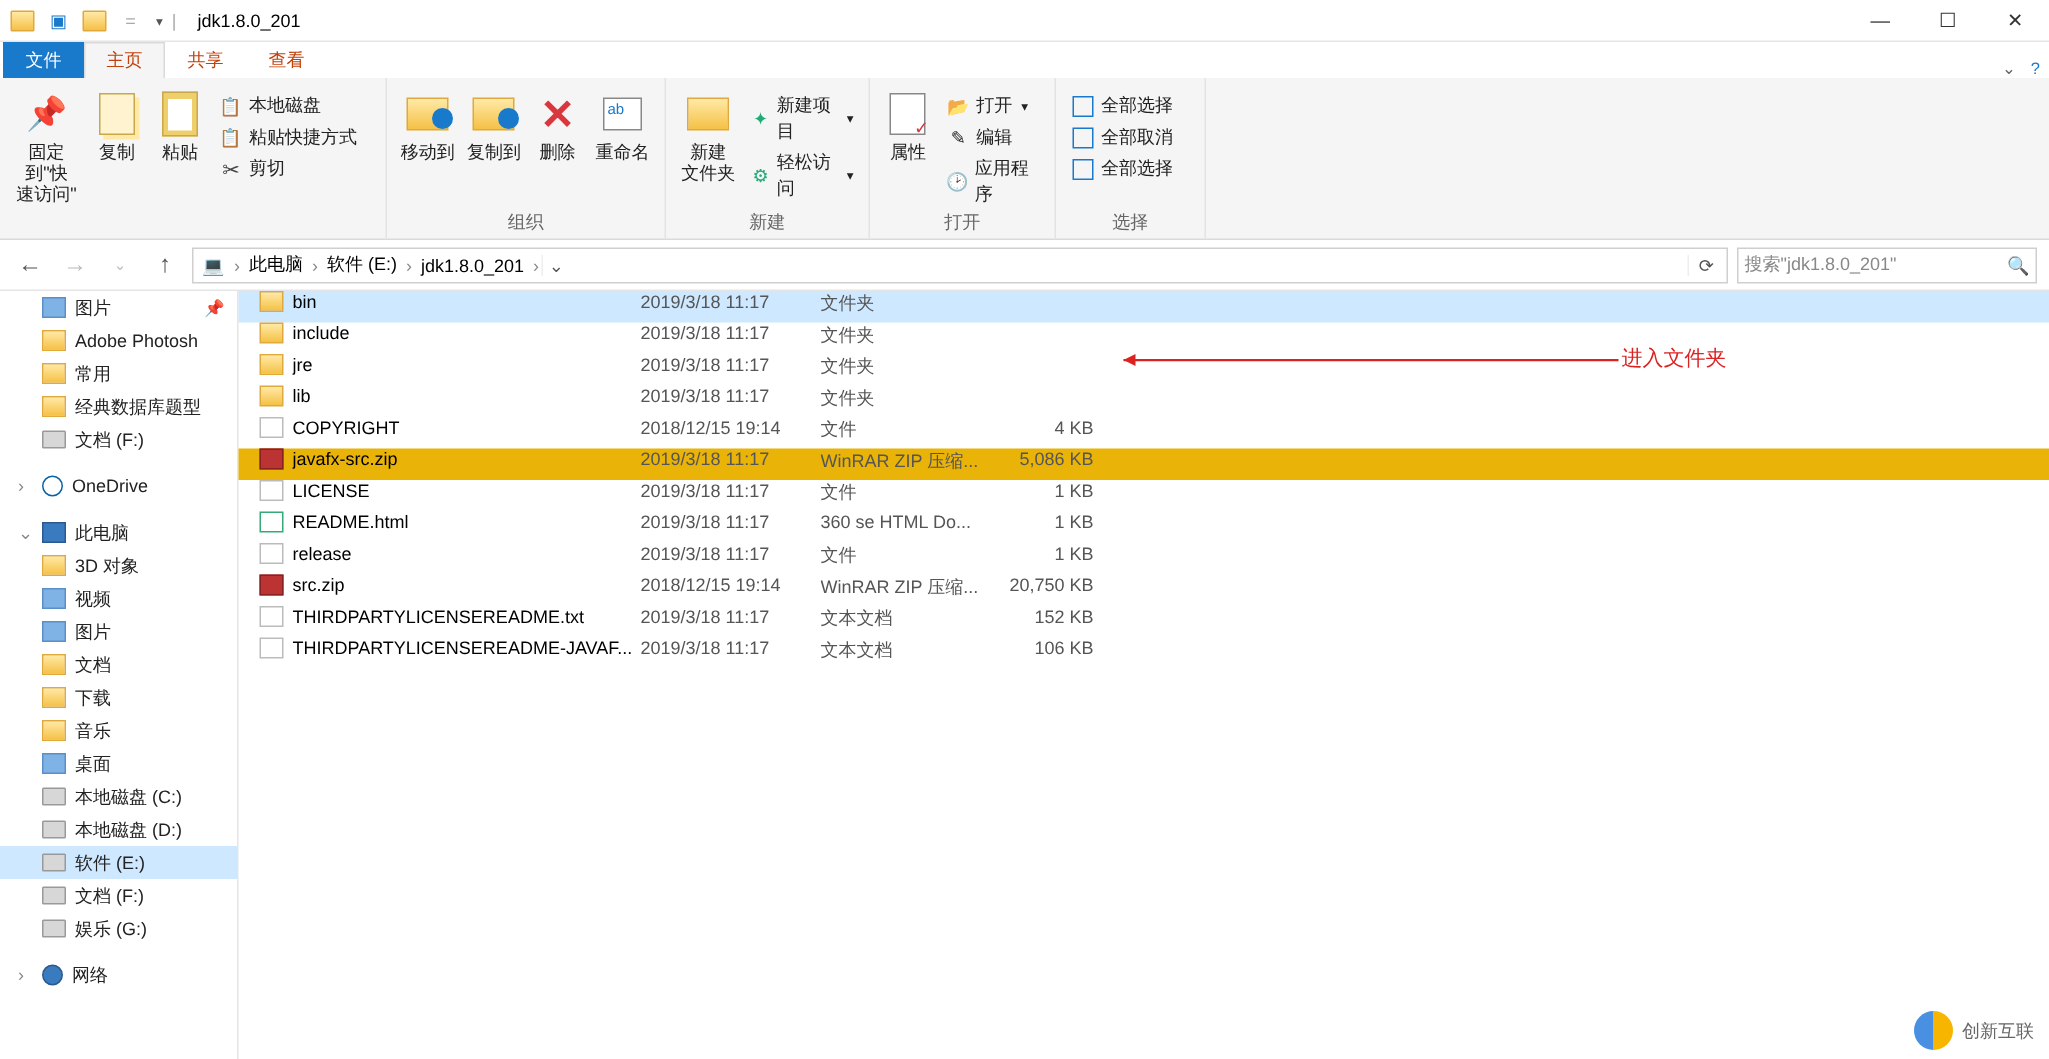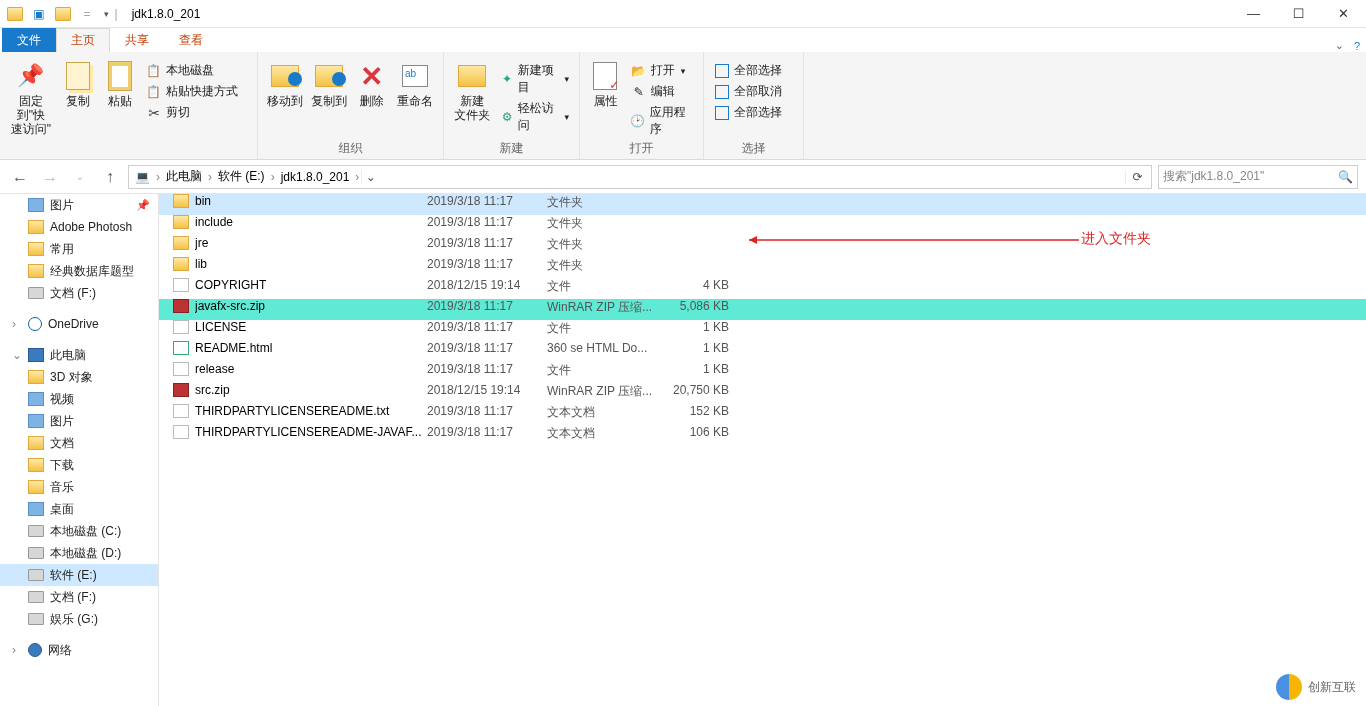--- a/index.html
+++ b/index.html
@@ -90,21 +90,21 @@
 .col.size { width: 76px; text-align: right; padding-right: 10px; }
 .fhdr .sort { margin-left: auto; margin-right: 160px; font-size: 9px; color: #888; }
 
 .frow { display: flex; height: 21px; align-items: flex-start; }
 .frow .fico { width: 16px; height: 14px; margin-left: 14px; margin-right: 6px; display: inline-block; }
 .frow .name { width: 232px; white-space: nowrap; overflow: hidden; text-overflow: ellipsis; }
 .frow .date { width: 120px; color: #555; }
 .frow .type { width: 116px; color: #555; white-space: nowrap; overflow: hidden; text-overflow: ellipsis; }
 .frow .size { width: 76px; text-align: right; color: #555; padding-right: 10px; }
 .frow.sel { background: #cde8ff; }
-.frow.hov { background: #5eead4; }
+.frow.hov { background: #eab308; }
 .fico.folder { background: linear-gradient(#ffe9a6,#f5c146); border:1px solid #e0a93e; }
 .fico.file { background: #fff; border:1px solid #bbb; }
 .fico.zip { background: #b33; border:1px solid #822; }
 .fico.exe { background: #fff; border:1px solid #bbb; position:relative; }
 .fico.exe::after { content:""; position:absolute; inset:2px; background:conic-gradient(#e33,#3c3,#33e,#ec3,#e33); border-radius:50%; }
 .fico.html { background:#fff; border:1px solid #3a7; }
 .fico.txt { background:#fff; border:1px solid #bbb; }
 
 
 .annot-arrow { position: absolute; top: 44px; left: 590px; width: 340px; height: 2px; pointer-events: none; }

